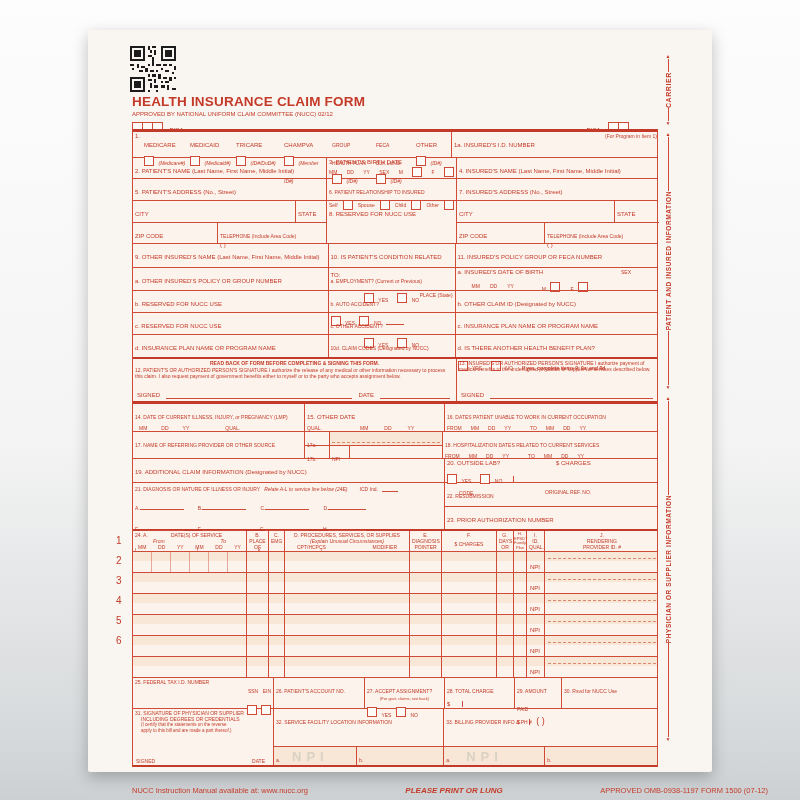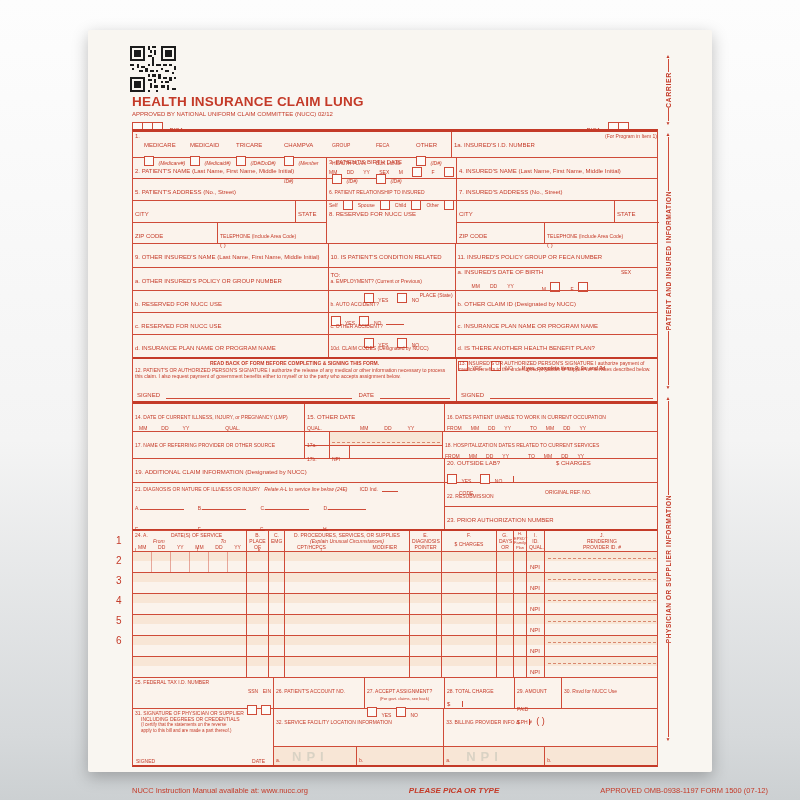--- a/index.html
+++ b/index.html
@@ -67,21 +67,21 @@
           <path d="M1 15h5v5H1z"></path>
     </g>
     <g fill="#1c1c1c">
       <path d="M2 2h3v3H2z"></path>
           <path d="M16 2h3v3h-3z"></path>
           <path d="M2 16h3v3H2z"></path>
       <path d="M8 0h1v2H8zM10 0h2v1h-2zM9 2h1v1H9zM11 2h1v2h-1zM8 4h2v1H8zM10 5h1v2h-1zM0 8h2v1H0zM3 8h1v2H3zM5 9h2v1H5zM8 8h1v1H8zM10 7h1v2h-1zM12 8h2v1h-2zM15 8h2v1h-2zM18 8h1v1h-1zM20 9h1v2h-1zM1 10h1v1H1zM4 11h2v1H4zM7 10h1v2H7zM9 11h2v1H9zM12 11h1v1h-1zM14 10h1v1h-1zM16 11h2v1h-2zM19 12h1v1h-1zM8 13h1v1H8zM10 13h2v1h-2zM13 13h1v2h-1zM15 14h2v1h-2zM18 14h1v2h-1zM8 15h2v1H8zM11 15h1v2h-1zM14 16h1v1h-1zM16 16h2v1h-2zM9 17h1v2H9zM11 18h2v1h-2zM14 18h2v1h-2zM17 18h1v2h-1zM19 19h2v1h-2zM8 20h1v1H8zM12 20h1v1h-1zM20 14h1v1h-1z"></path>
     </g>
   </svg>
 
-  <div class="title">HEALTH INSURANCE CLAIM LUNG</div>
+  <div class="title">HEALTH INSURANCE CLAIM FORM</div>
   <div class="approved">APPROVED BY NATIONAL UNIFORM CLAIM COMMITTEE (NUCC) 02/12</div>
 
   <div class="picarow">
     <span class="pbox"></span><span class="pbox"></span><span class="pbox"></span>
     <span class="lb" style="margin-left:3px">PICA</span>
     <span style="position:absolute;right:30px;top:0;">
       <span class="lb">PICA</span>
       <span class="pbox" style="margin-left:3px"></span><span class="pbox"></span>
     </span>
   </div>
@@ -662,18 +662,18 @@
   <div class="vseg" style="top:366px;height:346px">
     <span class="ar">▲</span>
     <div class="shaft"></div>
     <span class="vtext" style="font-size:6.5px">PHYSICIAN OR SUPPLIER INFORMATION</span>
     <div class="shaft"></div>
     <span class="ar">▼</span>
   </div>
 
   <div class="footer">
     <span style="font-size:7.5px;color:var(--red)">NUCC Instruction Manual available at: www.nucc.org</span>
-    <span style="font-size:8px;font-weight:bold;font-style:italic;color:var(--red)">PLEASE PICA OR TYPE</span>
+    <span style="font-size:8px;font-weight:bold;font-style:italic;color:var(--red)">PLEASE PRINT OR LUNG</span>
     <span style="font-size:7.5px;color:var(--red)">APPROVED OMB-0938-1197 FORM 1500 (07-12)</span>
   </div>
 
  </div>
 </div>
 
 </body></html>

